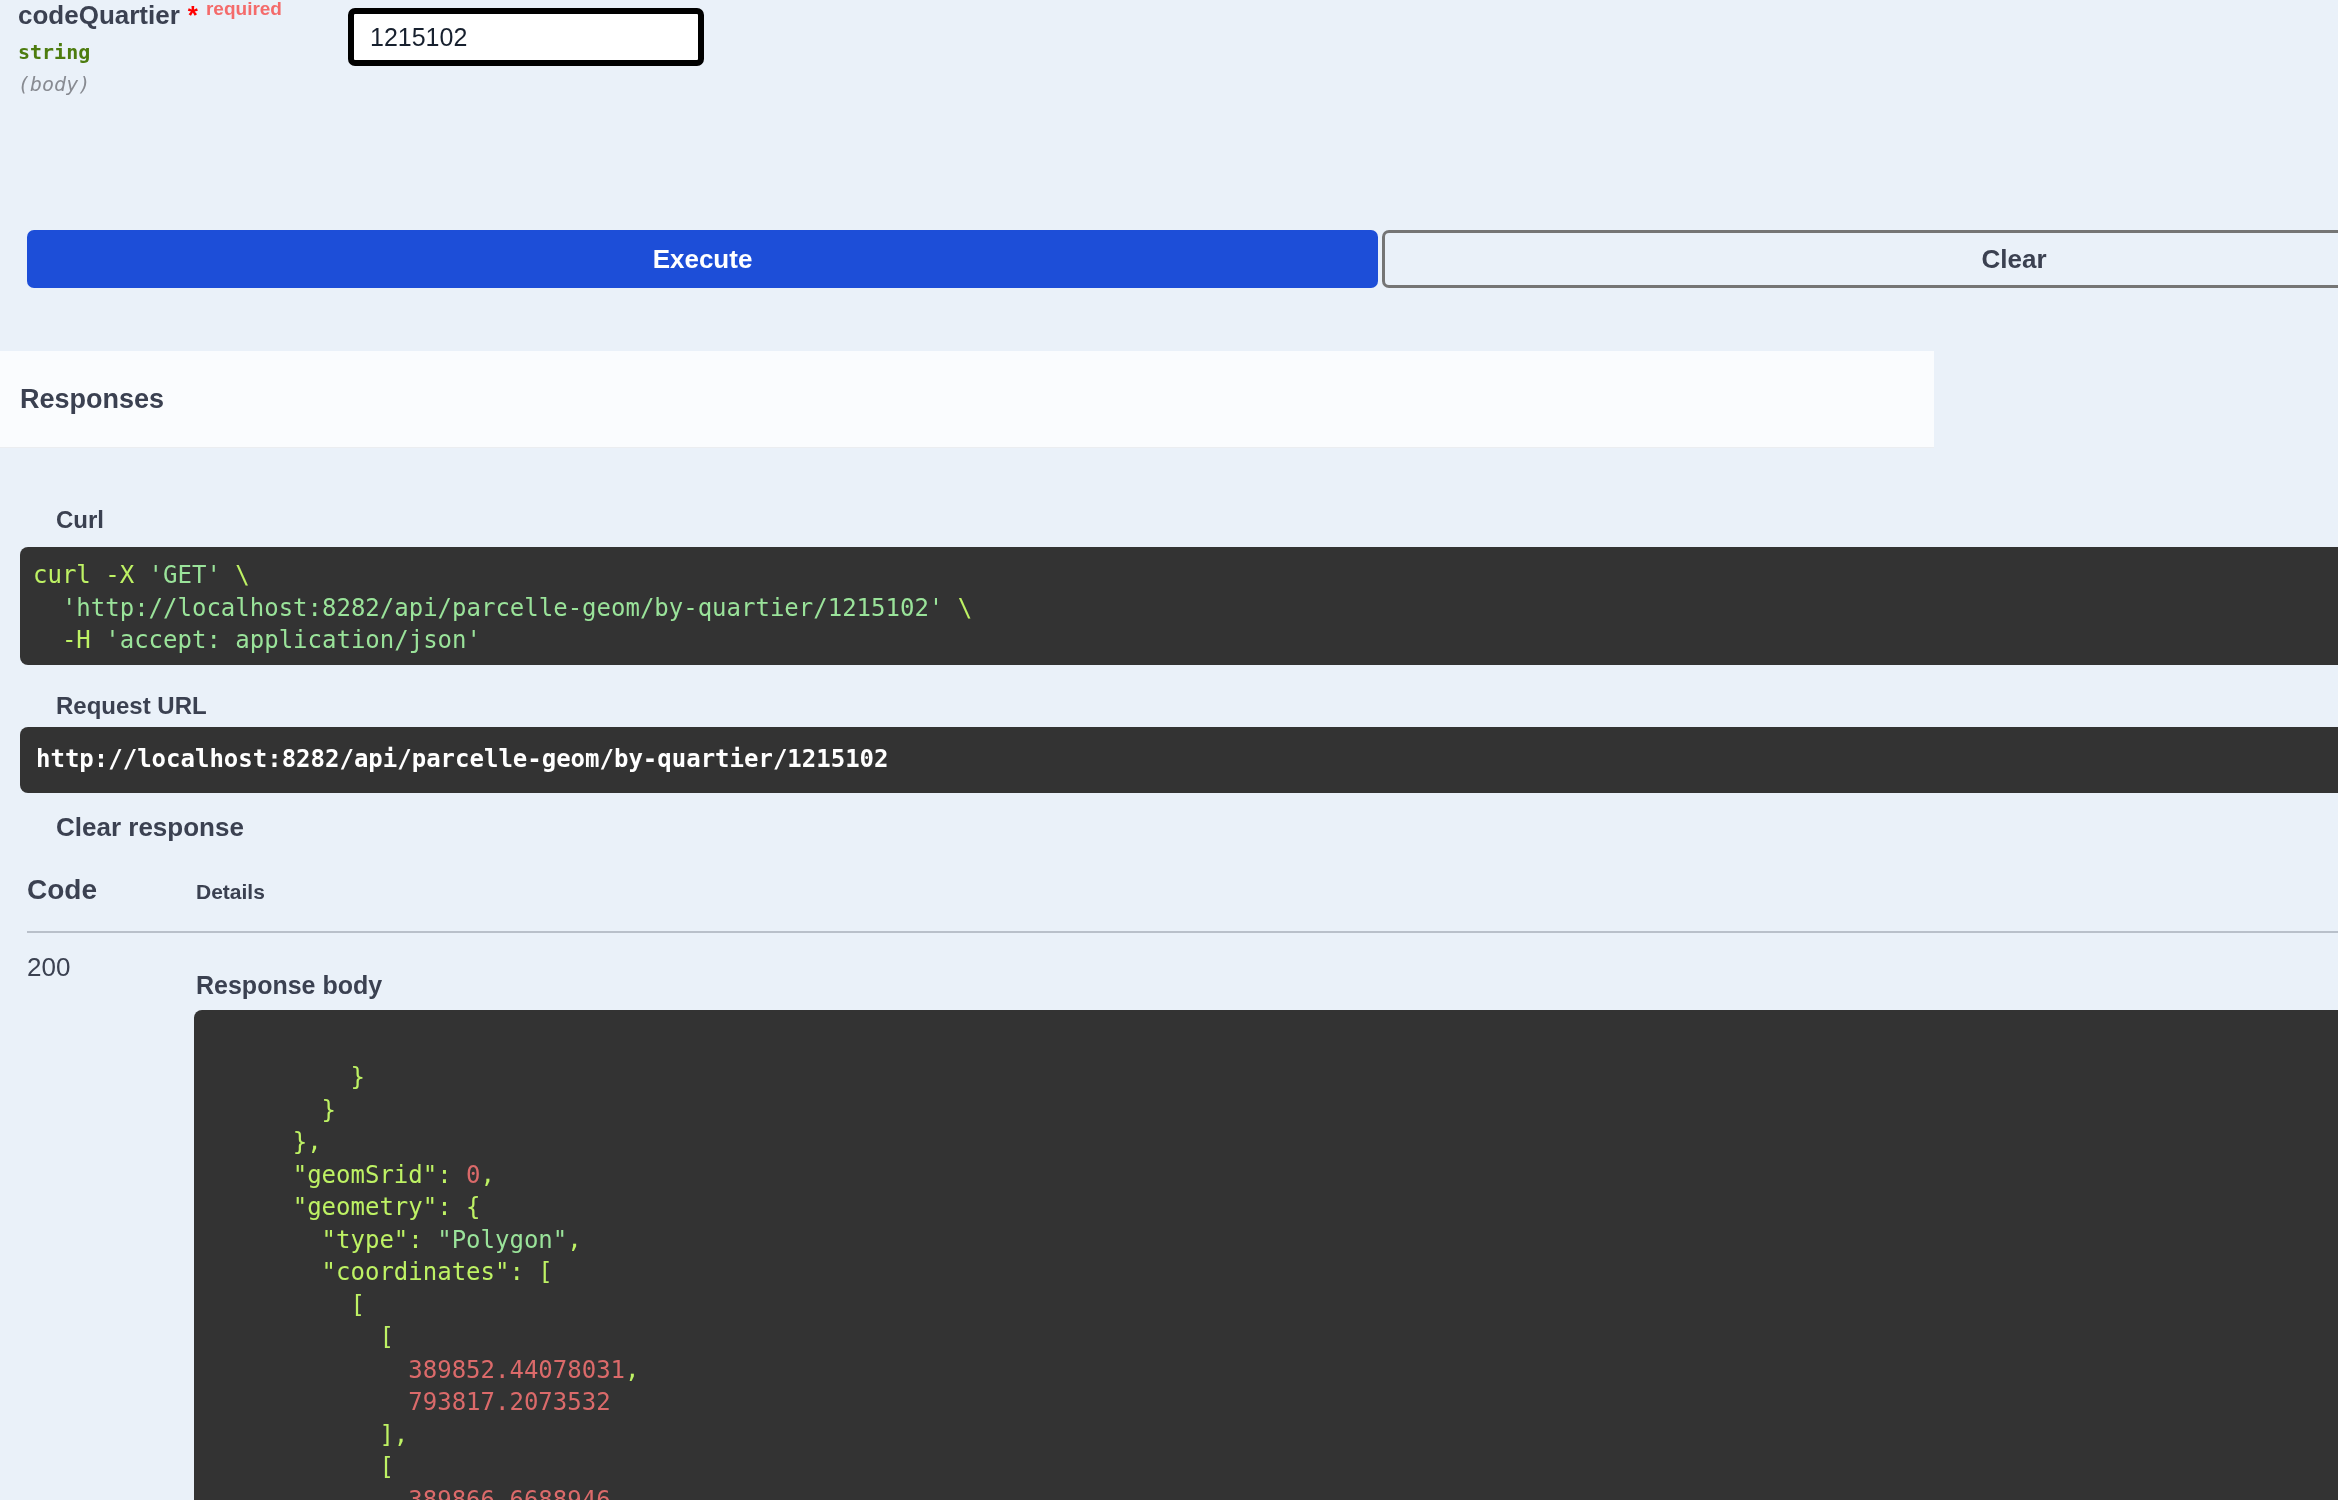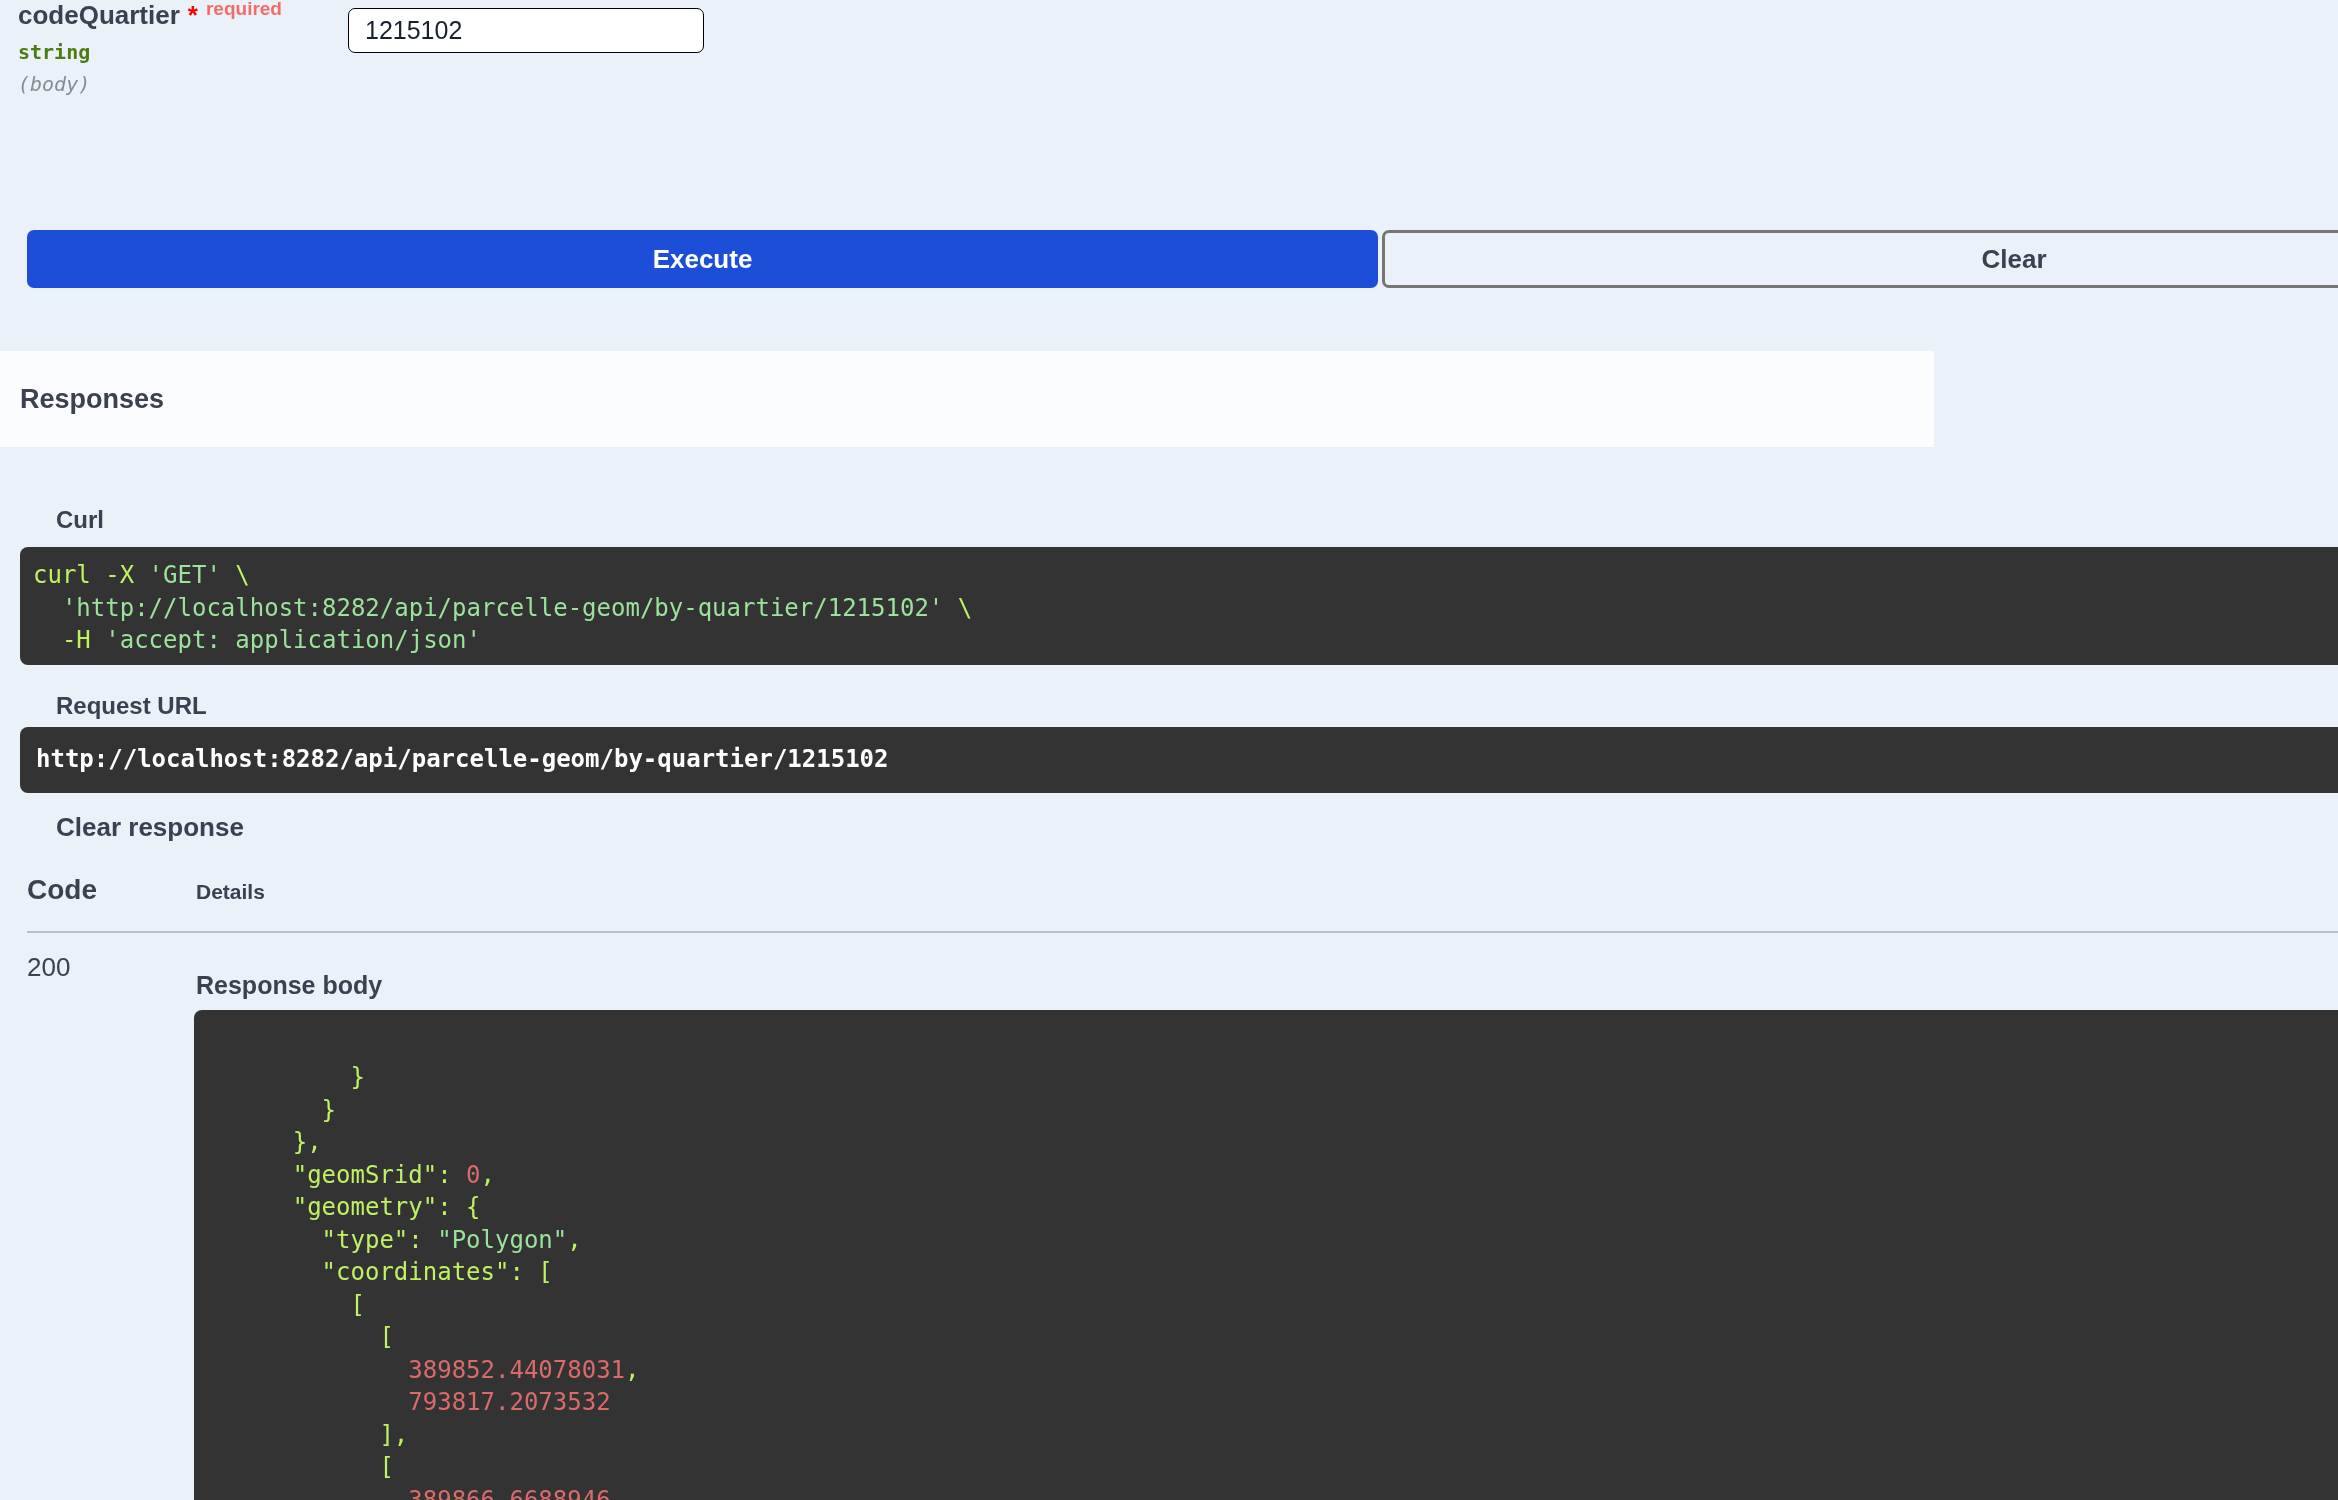--- a/index.html
+++ b/index.html
@@ -23,22 +23,22 @@
     position: absolute; left: 18px; top: 40px;
     font-family: "DejaVu Sans Mono", monospace;
     font-size: 20px; font-weight: bold; color: #4d7c0f; white-space: nowrap;
   }
   .param-in {
     position: absolute; left: 18px; top: 72px;
     font-family: "DejaVu Sans Mono", monospace;
     font-size: 20px; font-style: italic; color: #888b92; white-space: nowrap;
   }
   .param-input {
-    position: absolute; left: 348px; top: 8px; width: 356px; height: 45px;
-    background: #ffffff; border: 1px solid #000000; border-radius: 7px;
+    position: absolute; left: 348px; top: 8px; width: 356px; height: 58px;
+    background: #ffffff; border: 6px solid #000000; border-radius: 7px;
     font-family: "Liberation Sans", sans-serif;
     font-size: 25px; color: #17202e; padding: 0 16px; outline: none;
   }
 
   
   .btn {
     position: absolute; top: 230px; height: 58px;
     font-size: 26px; font-weight: bold; text-align: center;
     border-radius: 7px; cursor: pointer;
     font-family: "Liberation Sans", sans-serif;

